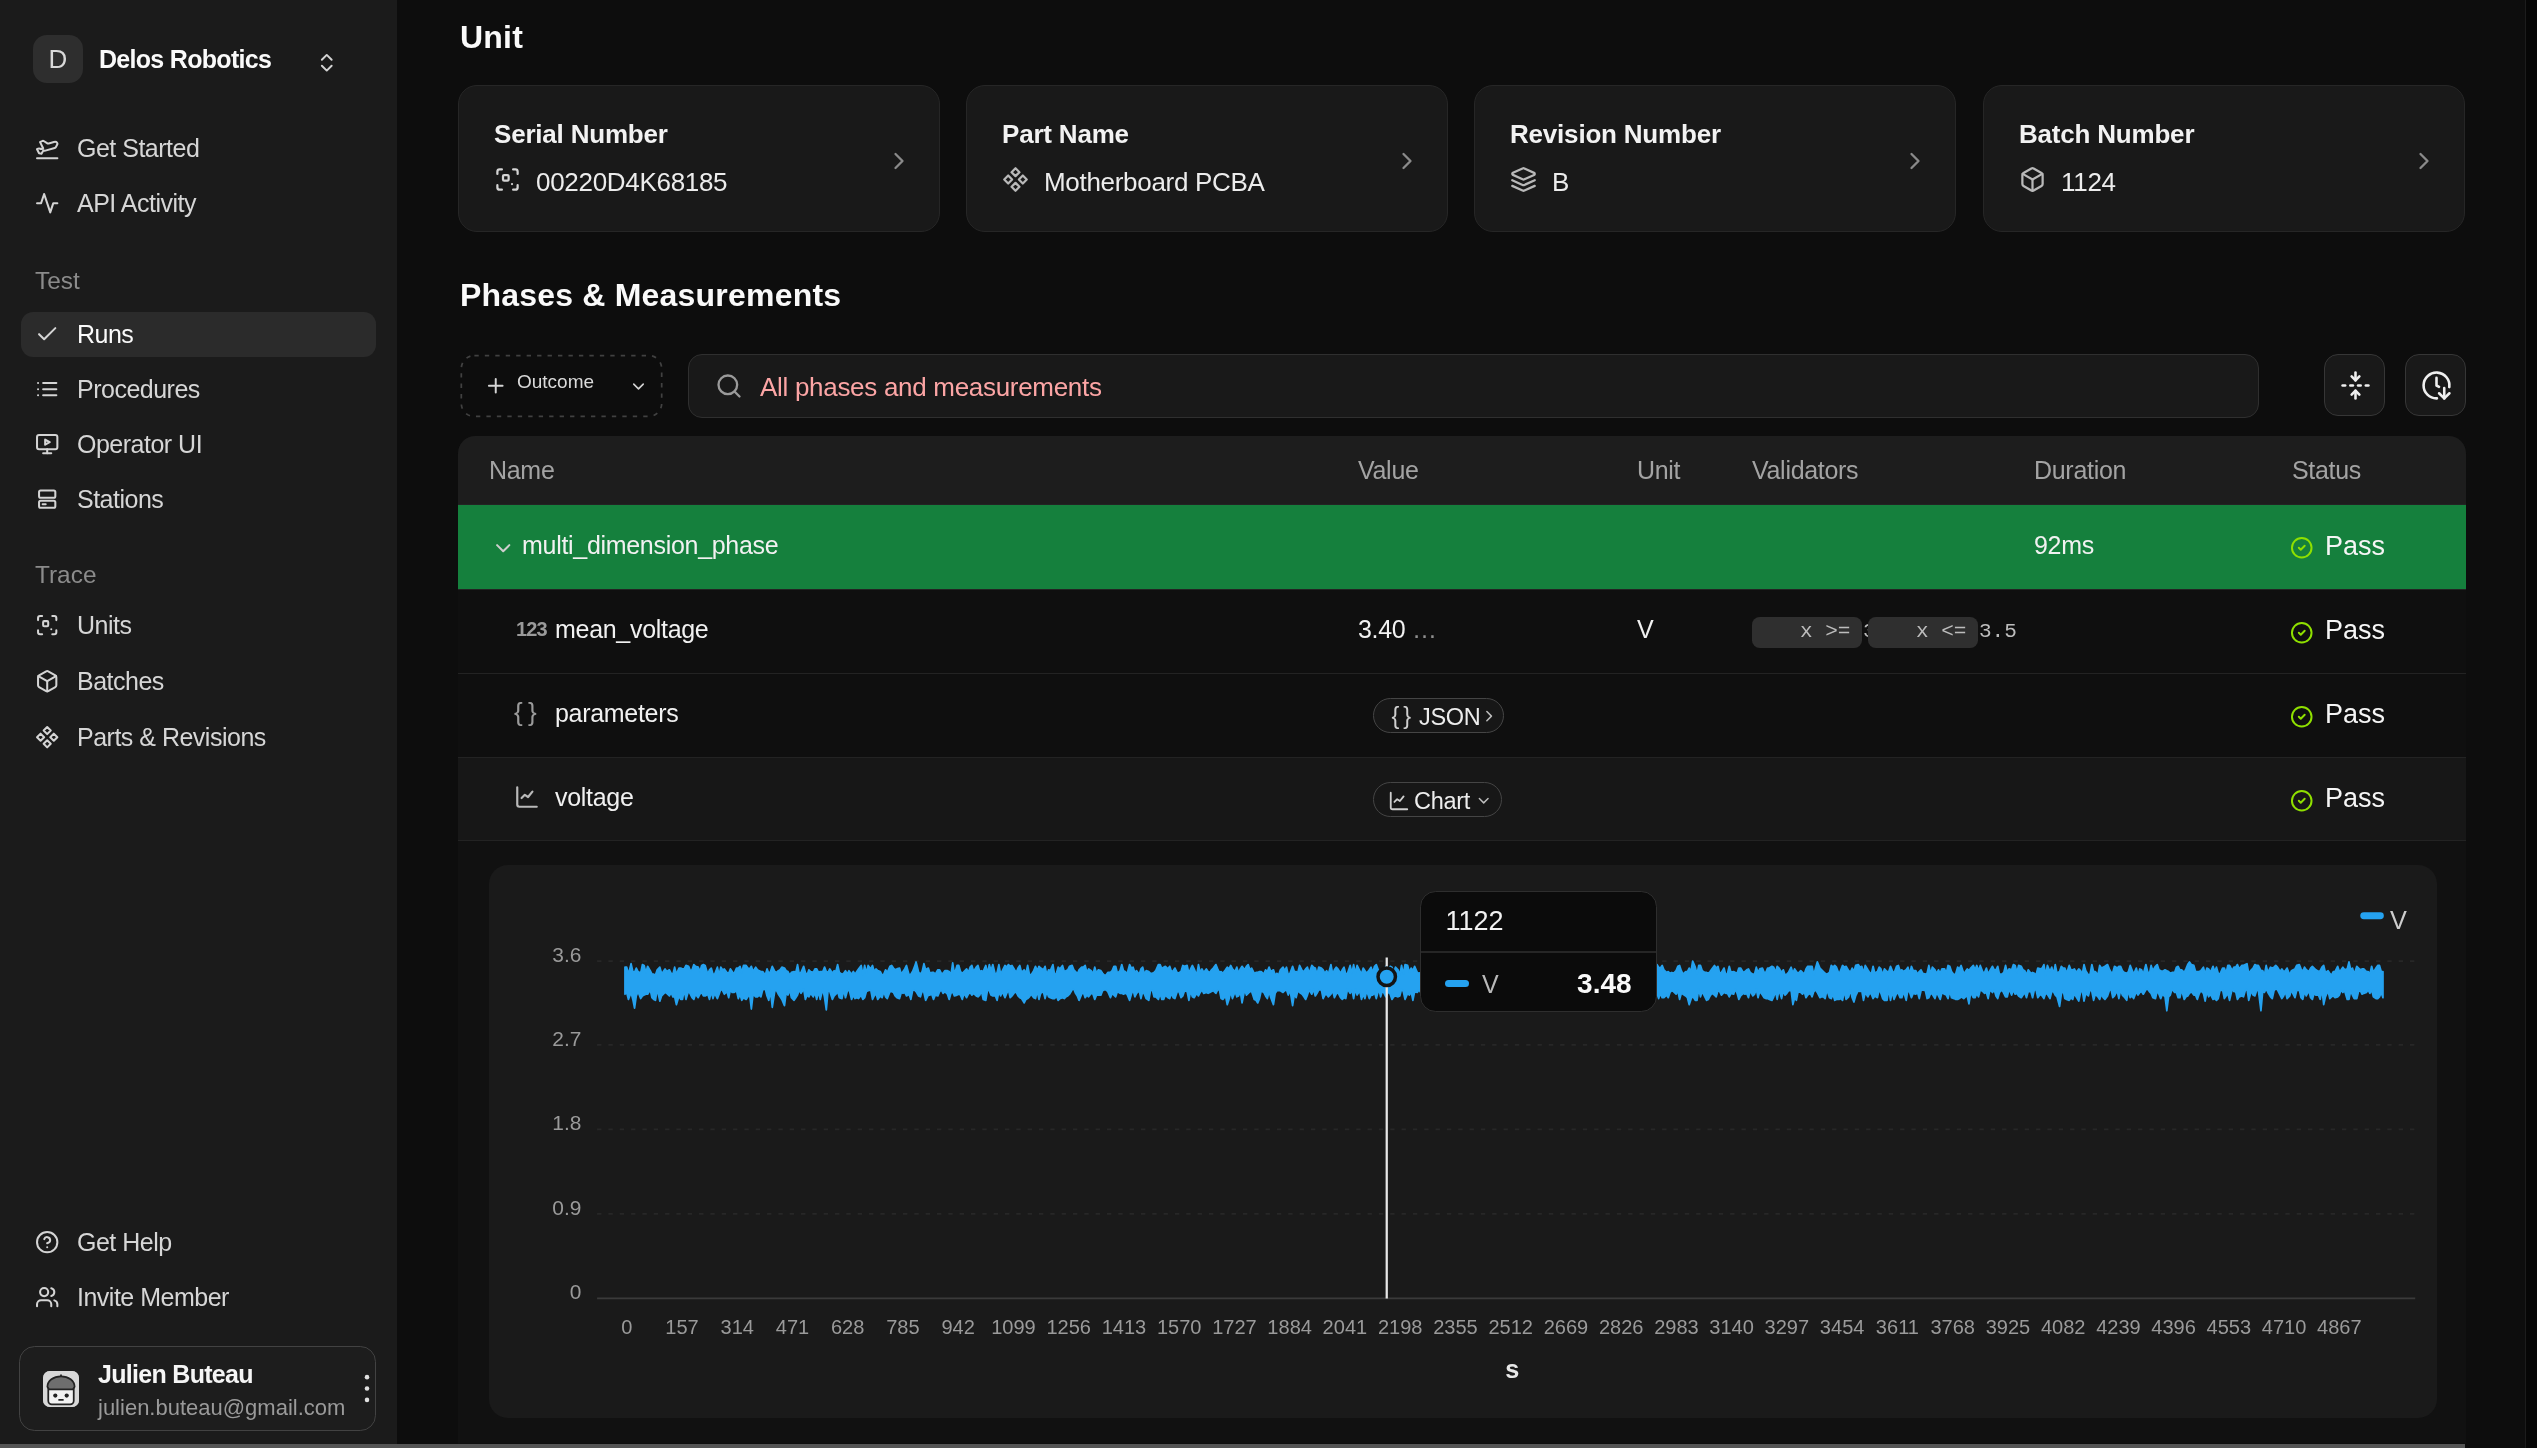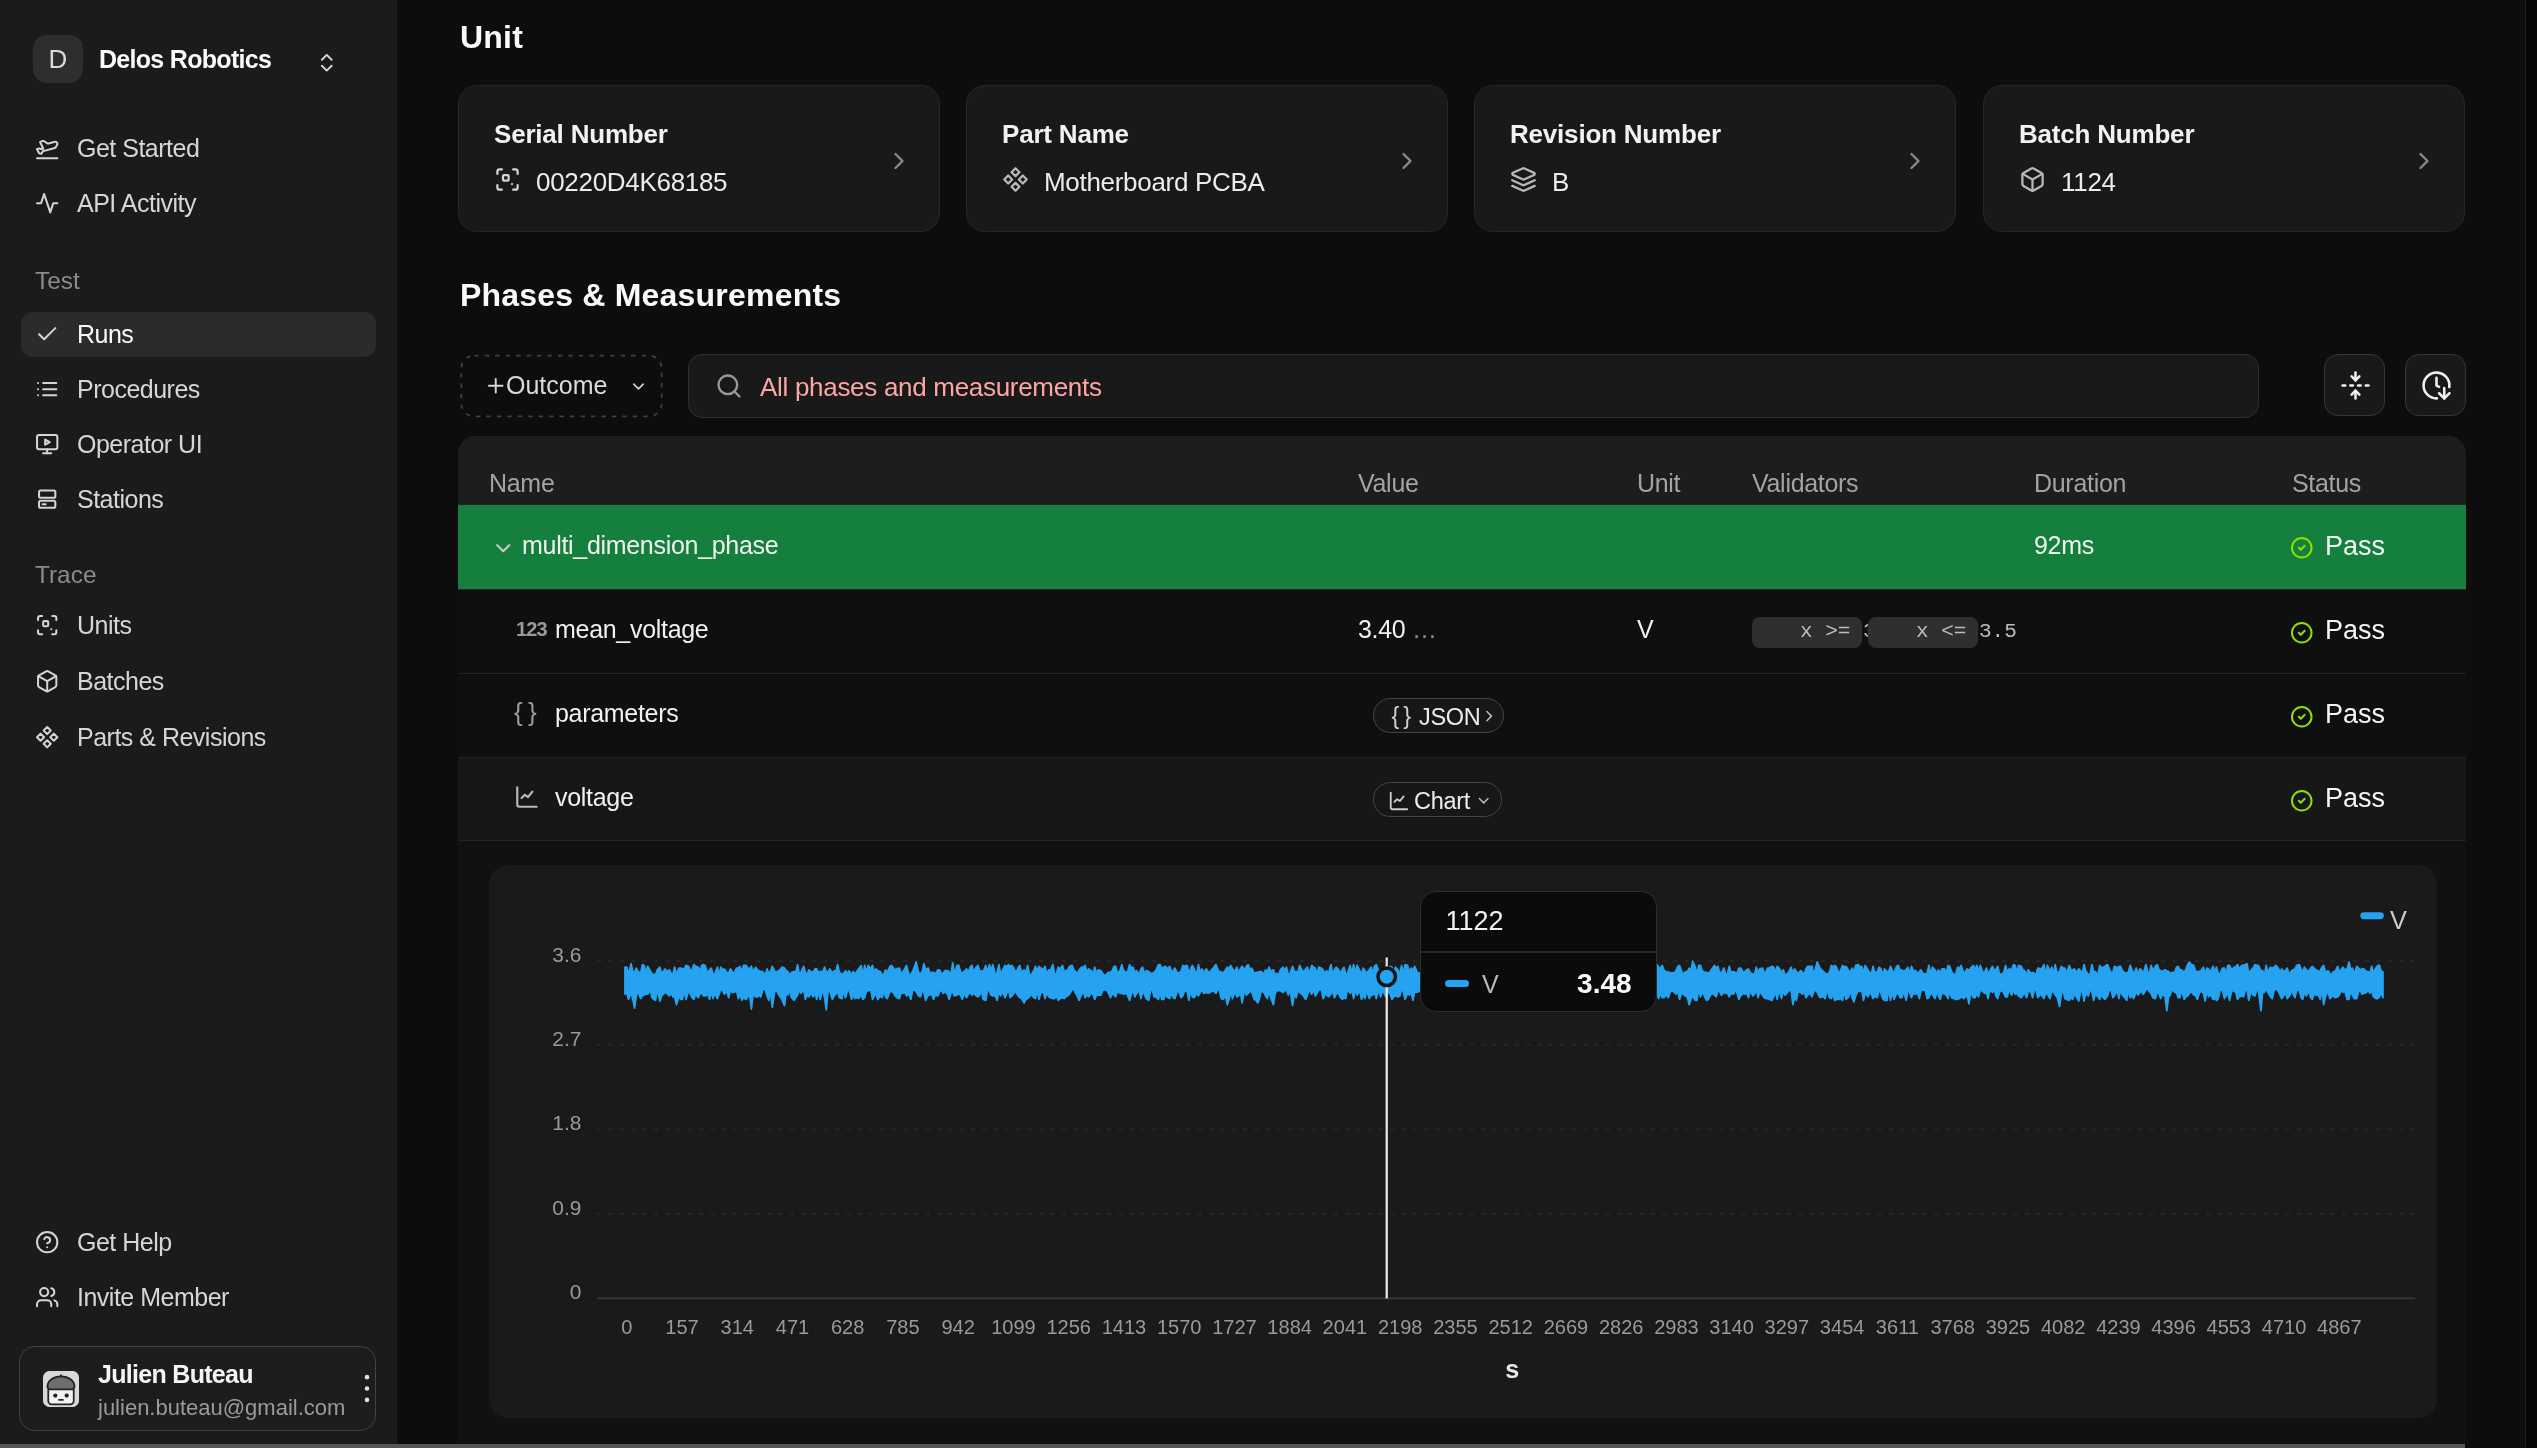--- a/index.html
+++ b/index.html
@@ -23,29 +23,29 @@
 .uc-dots { position:absolute; left:340px; top:24.4px; width:14px; height:35px; color:#e8e8e8; }
 
 #main { position:absolute; left:397px; top:0; width:2141px; height:1449px; }
 .h1 { position:absolute; color:#fafafa; font-size:32px; font-weight:700; letter-spacing:0.2px; }
 .card { position:absolute; top:85px; width:482px; height:147px; background:#191919; border:1.7px solid #262626; border-radius:19px; }
 .card .clabel { position:absolute; left:35px; top:33px; font-size:26px; font-weight:700; color:#f2f2f2; letter-spacing:-0.2px; }
 .card .cval { position:absolute; left:77px; top:81px; font-size:26px; letter-spacing:-0.3px; color:#ececec; }
 .card .cic { position:absolute; left:35px; top:80px; width:27px; height:27px; }
 .card .chev { position:absolute; right:26px; top:61px; width:28px; height:28px; }
 #btn-outcome { position:absolute; left:63px; top:354px; width:203px; height:64px; }
-#btn-outcome .t { position:absolute; left:46px; top:17.4px; font-size:25px; color:#dadada; }
+#btn-outcome .t { position:absolute; left:57px; top:17.4px; font-size:19px; color:#dadada; }
 #searchbox { position:absolute; left:291px; top:354px; width:1571px; height:64px; background:#191919; border:1.7px solid #2f2f2f; border-radius:14px; }
 #searchbox .ph { position:absolute; left:71px; top:17.4px; font-size:26px; letter-spacing:-0.3px; color:#fca5a5; }
 .iconbtn { position:absolute; top:354px; width:61px; height:62px; background:#191919; border:1.7px solid #363636; border-radius:14px; }
 .iconbtn svg { position:absolute; left:15px; top:15px; }
 
 #tbl { position:absolute; left:61px; top:436px; width:2008px; height:1008px; background:#0f0f0f; border-radius:17.4px 17.4px 0 0; }
 #thead { position:absolute; left:0; top:0; width:100%; height:68px; background:#1d1d1d; border-radius:17.4px 17.4px 0 0; }
-.th { position:absolute; top:20px; color:#a3a3a3; font-size:25px; letter-spacing:-0.3px;margin-top:13px; }
+.th { position:absolute; top:20px; color:#a3a3a3; font-size:25px; letter-spacing:-0.3px; }
 .row { position:absolute; left:0; width:100%; border-top:1.7px solid #232323; }
 .rname { position:absolute; color:#f1f1f1; font-size:25px; letter-spacing:-0.3px; }
 .rico { position:absolute; }
 .chip { position:absolute; top:27px; height:30.5px; background:#2f2f2f; border-radius:7.8px; color:#bcbcbc; font-family:"Liberation Mono", monospace; font-size:21px; line-height:30.5px; text-align:center; white-space:nowrap;padding-left:48px; }
 .pill { position:absolute; left:915px; height:35px; border:1.7px solid #454545; border-radius:17.4px; background:#171717; }
 .pill .pt { position:absolute; font-size:23.5px; letter-spacing:-0.3px; color:#ededed; }
 .pass-ic { position:absolute; left:1832px; width:23.5px; height:23.5px; }
 .pass-tx { position:absolute; left:1867px; color:#f5f5f5; font-size:27px; }
 
 #chartpanel { position:absolute; left:92px; top:865px; width:1948px; height:553px; background:#1a1a1a; border-radius:19px; }

